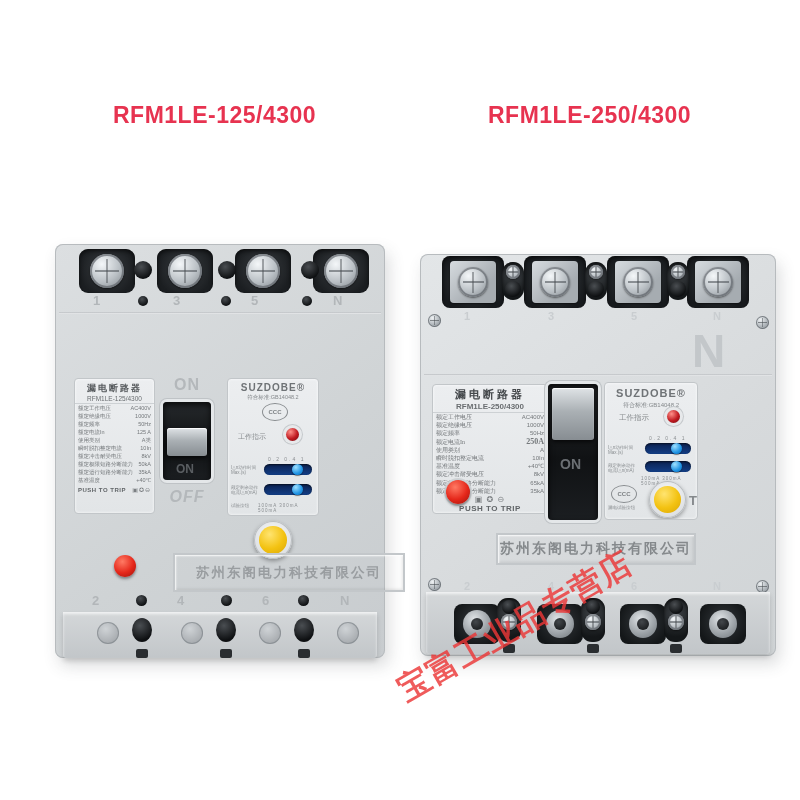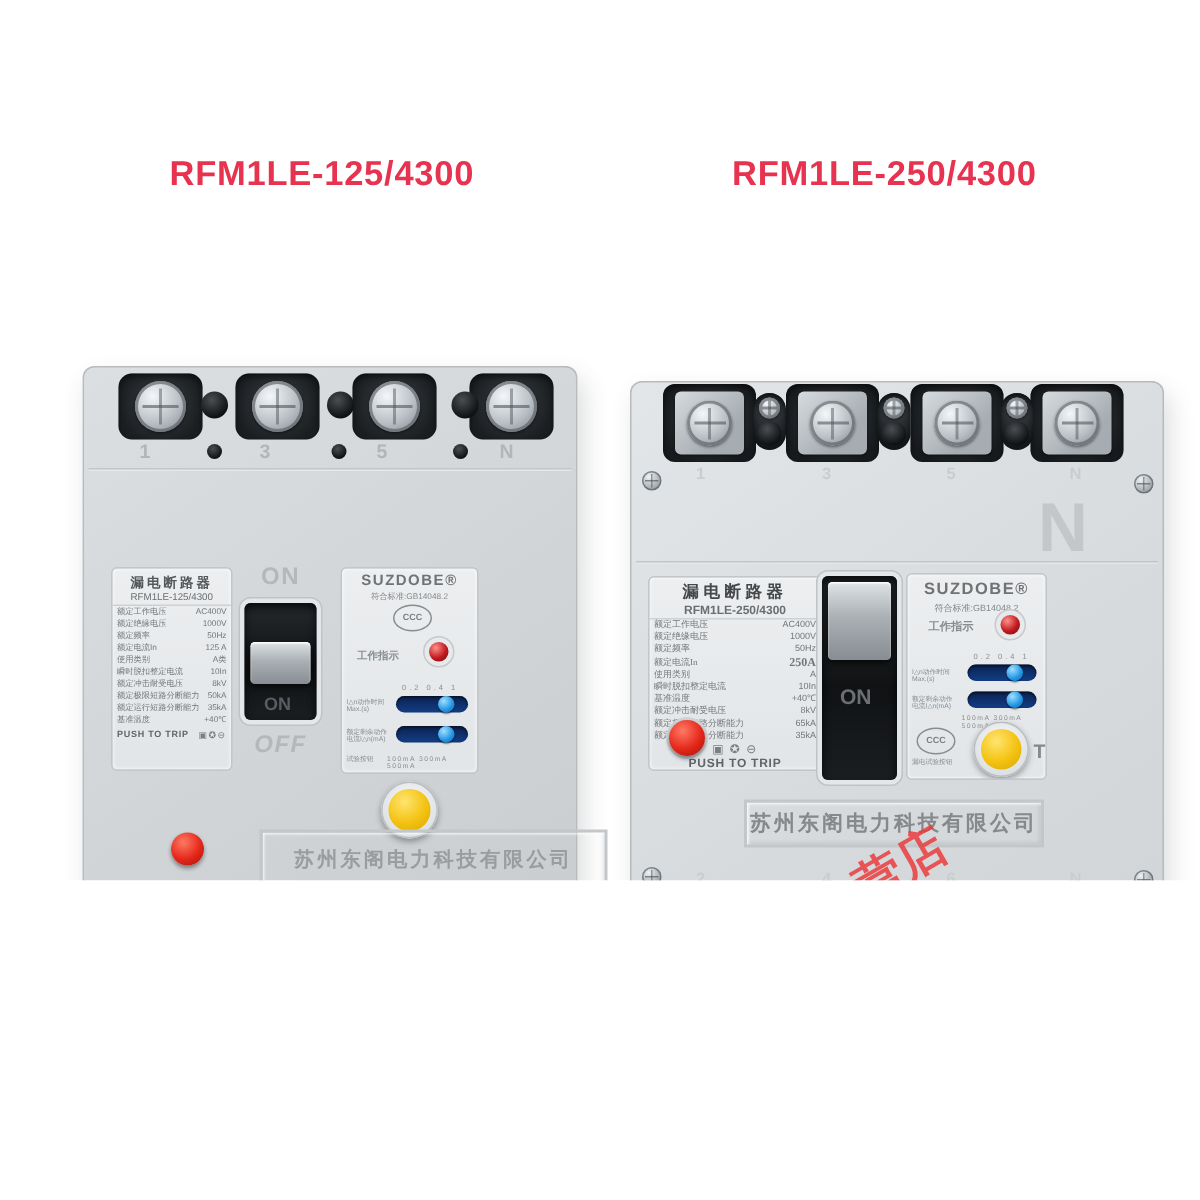--- a/index.html
+++ b/index.html
@@ -1,16 +1,16 @@
 <!DOCTYPE html>
 <html><head>
 <meta charset="utf-8">
 <style>
   html,body{margin:0;padding:0;background:#fff;font-family:"Liberation Sans",sans-serif;}
-  .canvas{position:relative;width:800px;height:587px;background:#ffffff;overflow:hidden;}
+  .canvas{position:relative;width:800px;height:800px;background:#ffffff;overflow:hidden;}
   .title{position:absolute;font-size:23px;font-weight:600;color:#e73350;letter-spacing:.5px;}
 
   
   .bk{position:absolute;}
   .shell{position:absolute;inset:0;border-radius:8px;
          box-shadow:4px 8px 16px rgba(60,65,70,.18), inset 0 0 0 1px #b7bbbe;}
   .shell-l{background:linear-gradient(145deg,#dcdfe1,#cfd3d5 60%,#c8ccCF);}
   .shell-r{background:linear-gradient(145deg,#e3e6e8,#d7dadc 60%,#d0d4d6);}
   .groove{position:absolute;height:2px;background:linear-gradient(#b9bdc0,#eef0f1);}
 
@@ -63,21 +63,21 @@
   .sw-in{position:absolute;color:#595d61;font-weight:bold;}
 
   
   .brand{position:absolute;font-weight:bold;color:#6f7376;letter-spacing:1px;text-align:center;width:100%;}
   .std{position:absolute;color:#84888b;text-align:center;width:100%;}
   .ccc{position:absolute;border:1px solid #888c8f;border-radius:50%;color:#7b7f82;
        display:flex;align-items:center;justify-content:center;font-weight:bold;}
   .led{position:absolute;border-radius:50%;
        background:radial-gradient(circle at 35% 30%,#ff9089,#c01a20 55%,#6e0a10);
        box-shadow:0 0 0 3px #e7e9eb,0 0 0 4px #c5c9cc;}
-  .ilabel{position:absolute;color:#898d90;font-weight:bold;}
+  .ilabel{position:absolute;color:#898d90;}
   .ticks{position:absolute;color:#8a8e91;letter-spacing:2px;}
   .slider{position:absolute;height:11px;border-radius:6px;background:linear-gradient(#0b2150,#133e85);
           box-shadow:inset 0 1px 2px rgba(0,0,0,.6);}
   .knob{position:absolute;top:0;width:11px;height:11px;border-radius:50%;
         background:radial-gradient(circle at 35% 30%,#9fe0ff,#1f93e3 60%,#0d6cb5);box-shadow:0 1px 1px rgba(0,0,0,.5);}
   .slab{position:absolute;color:#8a8e91;white-space:pre-line;line-height:5px;}
   .vals{position:absolute;color:#8a8e91;letter-spacing:1px;}
 
   
   .ybtn{position:absolute;border-radius:50%;background:radial-gradient(circle at 50% 40%,#fbfcfd,#d9dcdf 80%);

